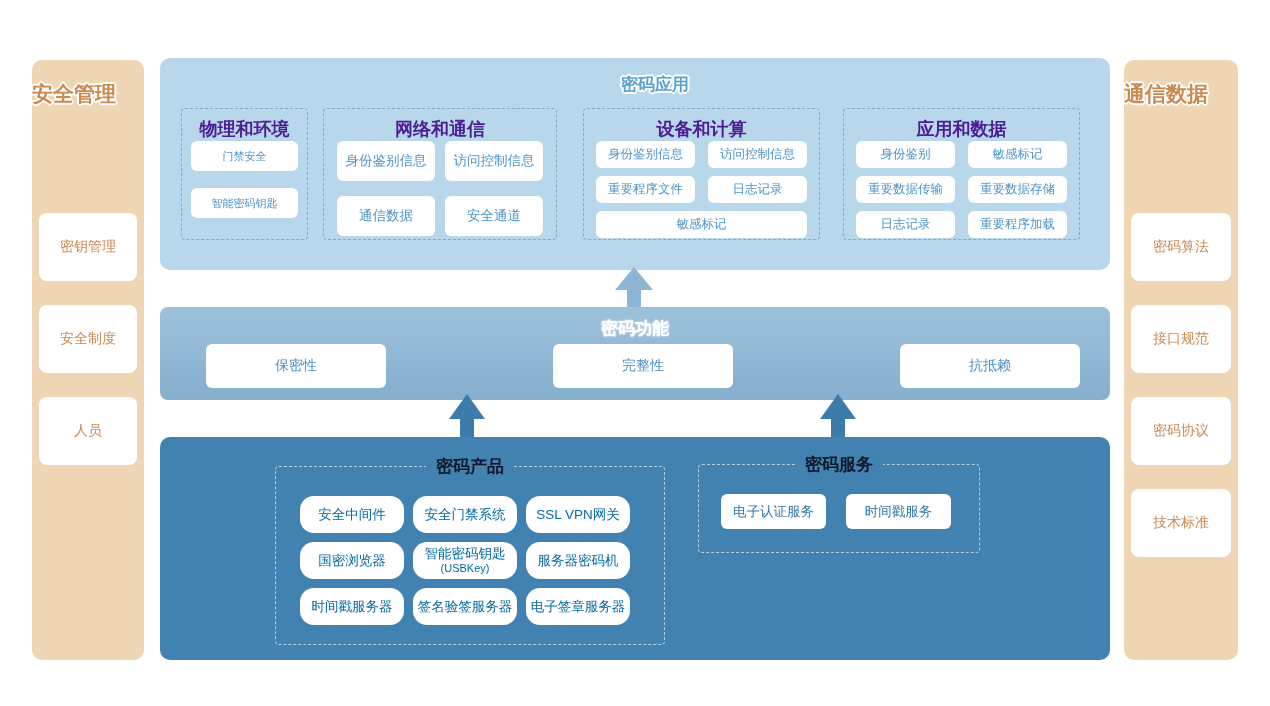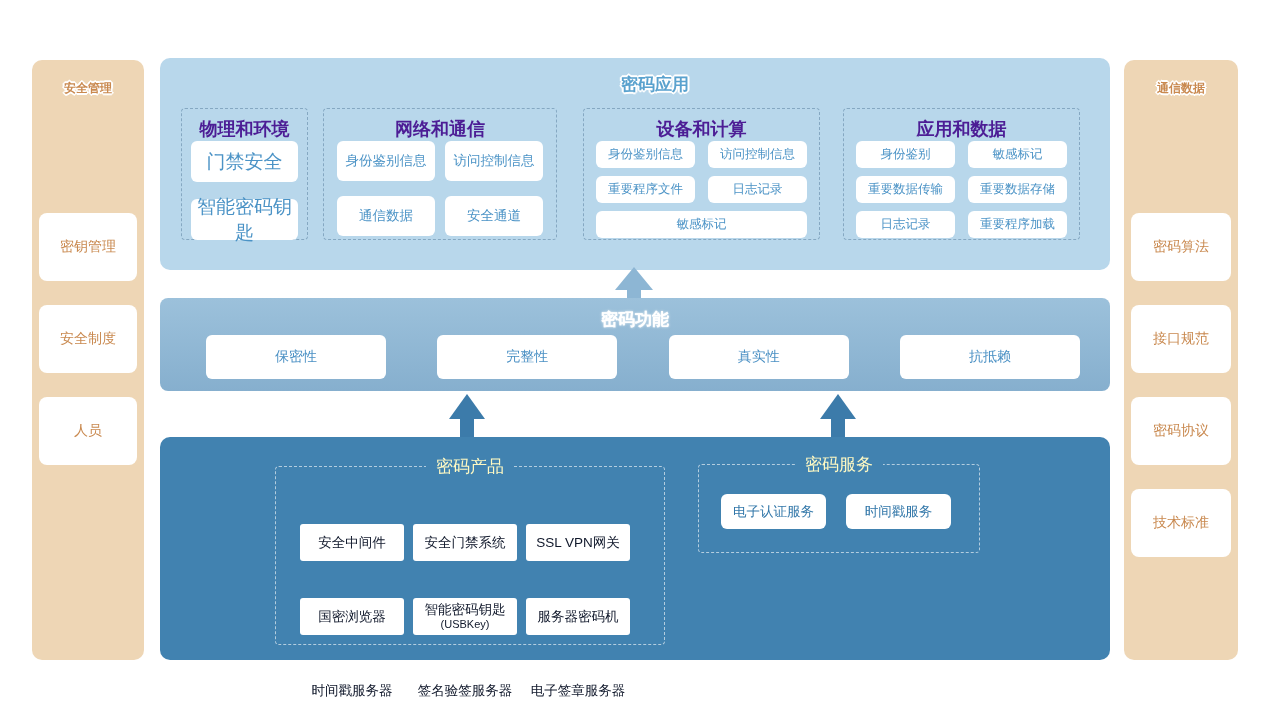--- a/index.html
+++ b/index.html
@@ -6,21 +6,21 @@
   * { box-sizing:border-box; }
   body { font-family:"Liberation Sans","DejaVu Sans",sans-serif; }
 
   .canvas { position:relative; width:1270px; height:706px; background:#ffffff; overflow:hidden; }
 
   
   .sidebar { position:absolute; top:60px; height:600px; background:#eed6b5; border-radius:10px; }
   .sidebar.left  { left:32px;  width:112px; }
   .sidebar.right { left:1124px; width:114px; }
   .side-title {
-    margin-top:20px; text-align:center; font-size:12px; font-weight:bold; color:#c9894f;
+    margin-top:20px; font-size:21px; font-weight:bold; color:#c9894f;
     text-shadow:-1px -1px 0 #fff,0 -1px 0 #fff,1px -1px 0 #fff,-1px 0 0 #fff,1px 0 0 #fff,
                 -1px 1px 0 #fff,0 1px 0 #fff,1px 1px 0 #fff,-2px 0 0 #fff,2px 0 0 #fff,0 -2px 0 #fff,0 2px 0 #fff;
   }
   .side-items { position:absolute; top:153px; left:7px; right:7px; display:flex; flex-direction:column; gap:24px; }
   .side-item {
     height:68px; background:#ffffff; border-radius:8px; display:flex; align-items:center; justify-content:center;
     font-size:14px; color:#c9894f;
   }
 
   
@@ -36,52 +36,52 @@
   .group.g1 { left:21px;  width:127px; }
   .group.g2 { left:163px; width:234px; }
   .group.g3 { left:423px; width:237px; }
   .group.g4 { left:683px; width:237px; }
   .group-title { margin-top:8px; text-align:center; font-size:18px; font-weight:bold; color:#4c1d95; }
   .cell {
     background:#ffffff; border-radius:6px; display:flex; flex-direction:column; align-items:center; justify-content:center;
     color:#4b93c6; text-align:center;
   }
   .g1 .grid { position:absolute; top:32px; left:9px; right:9px; display:flex; flex-direction:column; gap:17px; }
-  .g1 .cell { height:41px; font-size:19px; }
+  .g1 .cell { height:30px; font-size:11px; }
   .g2 .grid { position:absolute; top:32px; left:13px; right:13px; display:grid; grid-template-columns:1fr 1fr; gap:15px 10px; }
   .g2 .cell { height:40px; font-size:13.5px; }
   .g3 .grid, .g4 .grid { position:absolute; top:32px; left:12px; right:12px; display:grid; grid-template-columns:1fr 1fr; gap:8px 13px; }
   .g3 .cell, .g4 .cell { height:27px; font-size:12.5px; }
   .cell.span2 { grid-column:1 / span 2; }
 
   
-  .block.mid { top:298px; height:93px; background:linear-gradient(#9cc1db,#86afce); border-radius:8px; }
+  .block.mid { top:307px; height:93px; background:linear-gradient(#9cc1db,#86afce); border-radius:8px; }
   .block-title-white {
     padding-top:10px; text-align:center; font-size:17px; font-weight:bold; color:#ffffff;
     text-shadow:0 0 3px rgba(255,255,255,0.75), 0 0 1px rgba(255,255,255,0.9);
   }
   .mid-row { position:absolute; top:37px; left:30px; right:30px; display:flex; justify-content:space-between; }
   .mid-box {
     width:180px; height:44px; background:#ffffff; border-radius:6px; display:flex; align-items:center; justify-content:center;
     font-size:14px; color:#4a90c4;margin-left:16px;
   }
 
   
   .block.bottom { top:437px; height:223px; background:#4182b0; border-radius:10px; }
   .dashed-group { position:absolute; border:1px dashed rgba(255,255,255,0.6); border-radius:4px; }
   .dashed-group.products { left:115px; top:29px; width:390px; height:179px; }
   .dashed-group.services { left:538px; top:27px; width:282px; height:89px; }
   .float-title {
     position:absolute; top:-14px; left:50%; transform:translateX(-50%); white-space:nowrap;
-    background:#4182b0; padding:0 10px; font-size:17px; font-weight:normal; color:#fef9c3; line-height:28px;
+    background:#4182b0; padding:0 10px; font-size:17px; font-weight:bold; color:#0f172a; line-height:28px;
   }
   .prod-grid { position:absolute; top:29px; left:24px; display:grid; grid-template-columns:repeat(3,104px); gap:9px; }
   .prod-cell {
-    height:37px; background:#ffffff; border-radius:3px; display:flex; flex-direction:column; align-items:center; justify-content:center;
-    font-size:13.5px; font-weight:500; color:#0f172a; text-align:center; line-height:1.15;margin-top:28px;
+    height:37px; background:#ffffff; border-radius:14px; display:flex; flex-direction:column; align-items:center; justify-content:center;
+    font-size:13.5px; font-weight:500; color:#0369a1; text-align:center; line-height:1.15;
   }
   .prod-cell .sub { font-size:11px; font-weight:500; }
   .svc-row { position:absolute; top:29px; left:22px; display:flex; gap:20px; }
   .svc-cell {
     width:105px; height:35px; background:#ffffff; border-radius:6px; display:flex; align-items:center; justify-content:center;
     font-size:13.5px; font-weight:500; color:#3277a9;
   }
 
   
   .arrow { position:absolute; }
@@ -156,21 +156,20 @@
   <div class="arrow light">
     <div class="head"></div>
     <div class="stem"></div>
   </div>
 
   <section class="block mid">
     <div class="block-title-white">密码功能</div>
     <div class="mid-row">
         <div class="mid-box">保密性</div>
         <div class="mid-box">完整性</div>
-        <div class="mid-box">真实性</div>
         <div class="mid-box">抗抵赖</div>
       </div>
   </section>
 
   <div class="arrow dark a1">
     <div class="head"></div>
     <div class="stem"></div>
   </div>
   <div class="arrow dark a2">
     <div class="head"></div>

